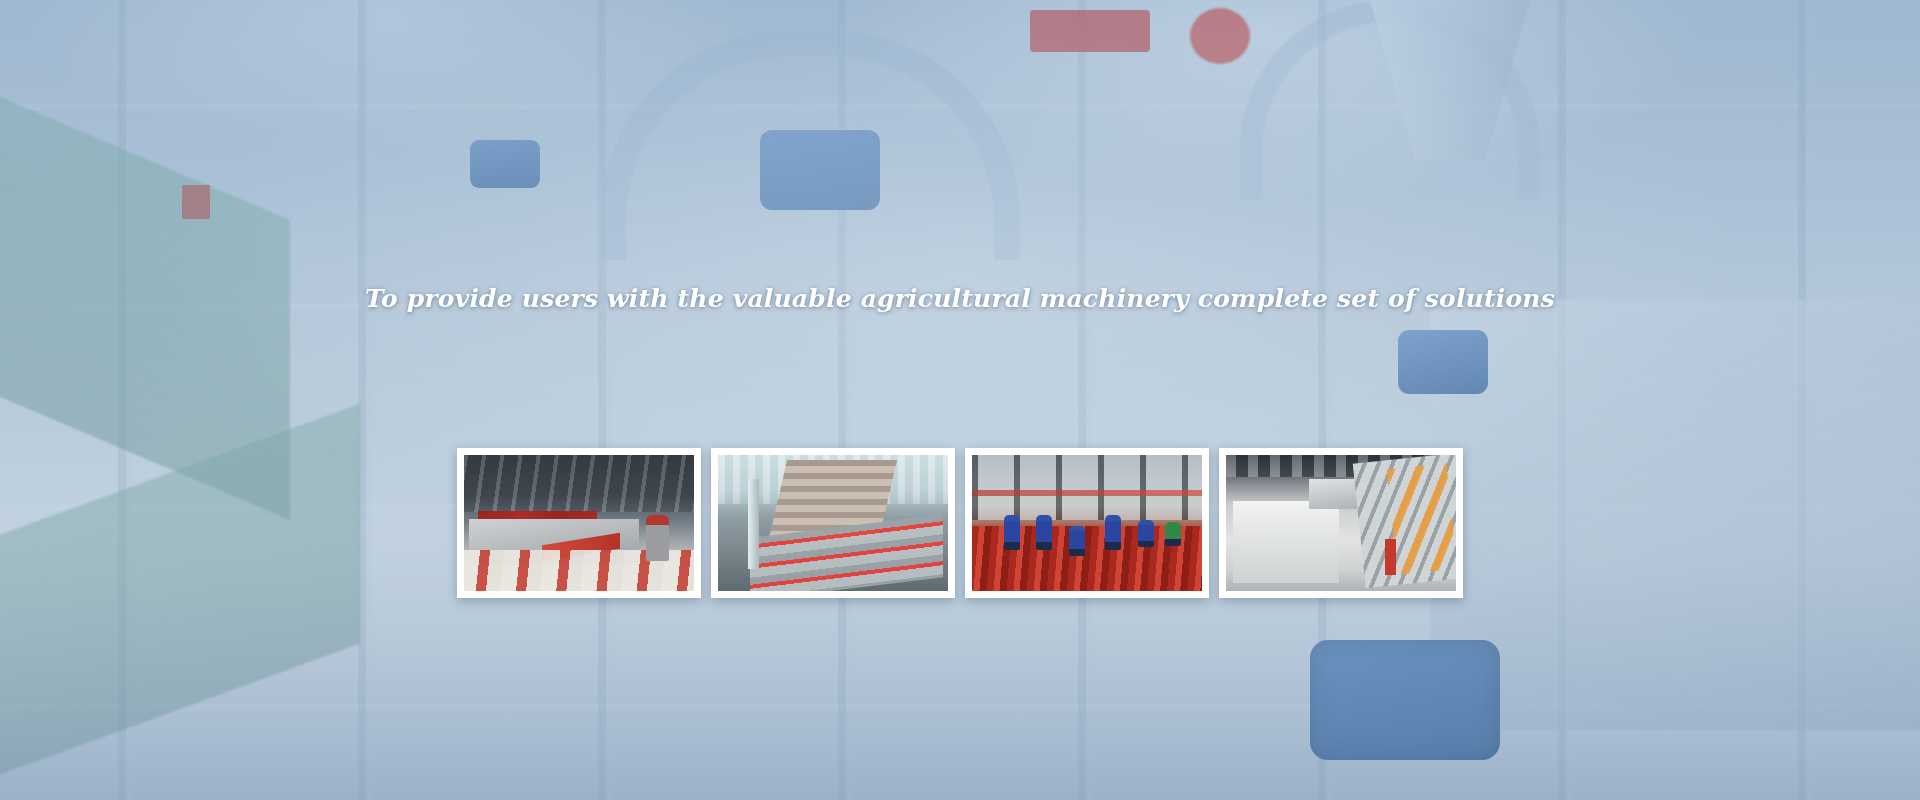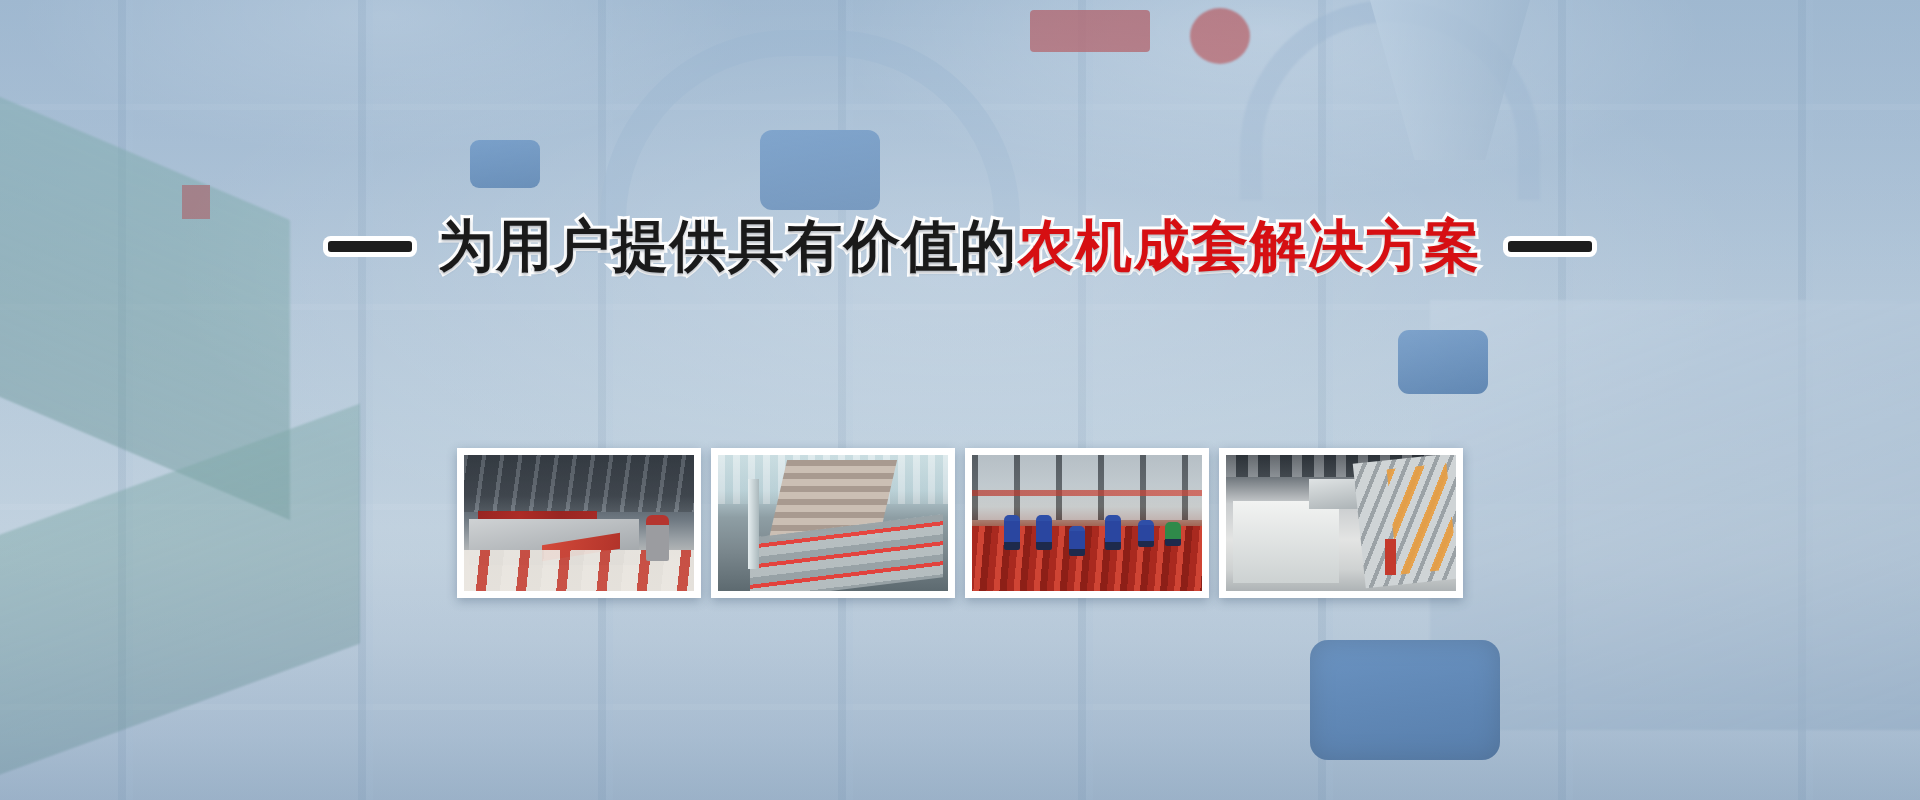--- a/index.html
+++ b/index.html
@@ -284,26 +284,22 @@
     <div class="bg-motor"></div>
     <div class="bg-motor2"></div>
     <div class="bg-motor3"></div>
     <div class="bg-motor4"></div>
     <div class="bg-red1"></div>
     <div class="bg-red2"></div>
     <div class="bg-red3"></div>
   </div>
   <div class="bg-wash"></div>
 
-  <div class="headline-wrap">
-    <span class="dash"></span>
-    <h1 class="headline"><span>为用户提供具有价值的</span><span class="accent">农机成套解决方案</span></h1>
-    <span class="dash"></span>
-  </div>
-
+
+  <div class="subline">To provide users with the  valuable agricultural machinery complete set of solutions</div>
 
   <div class="thumb-strip">
 
     <div class="thumb">
       <div class="thumb-inner t1">
         <div class="roof"></div>
         <div class="sign"></div>
         <div class="mach"></div>
         <div class="belt"></div>
         <div class="trays"></div>

